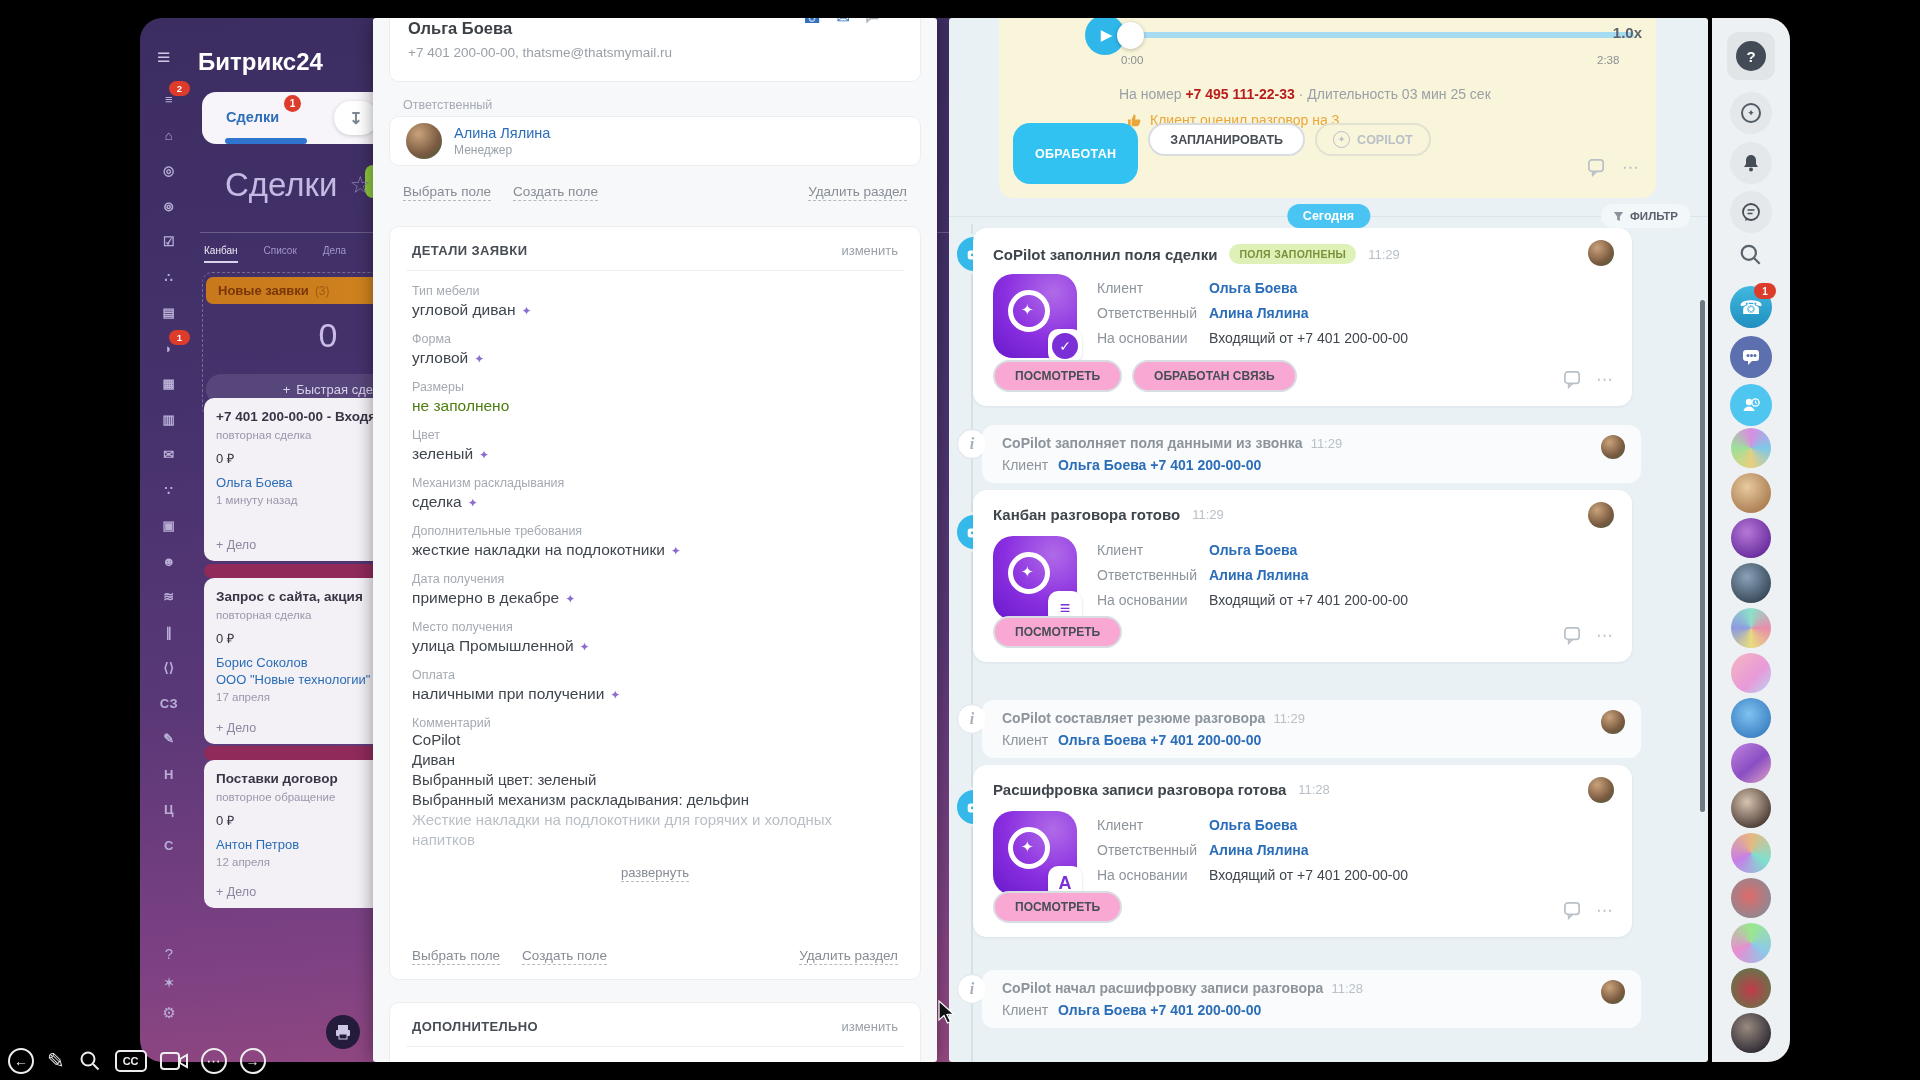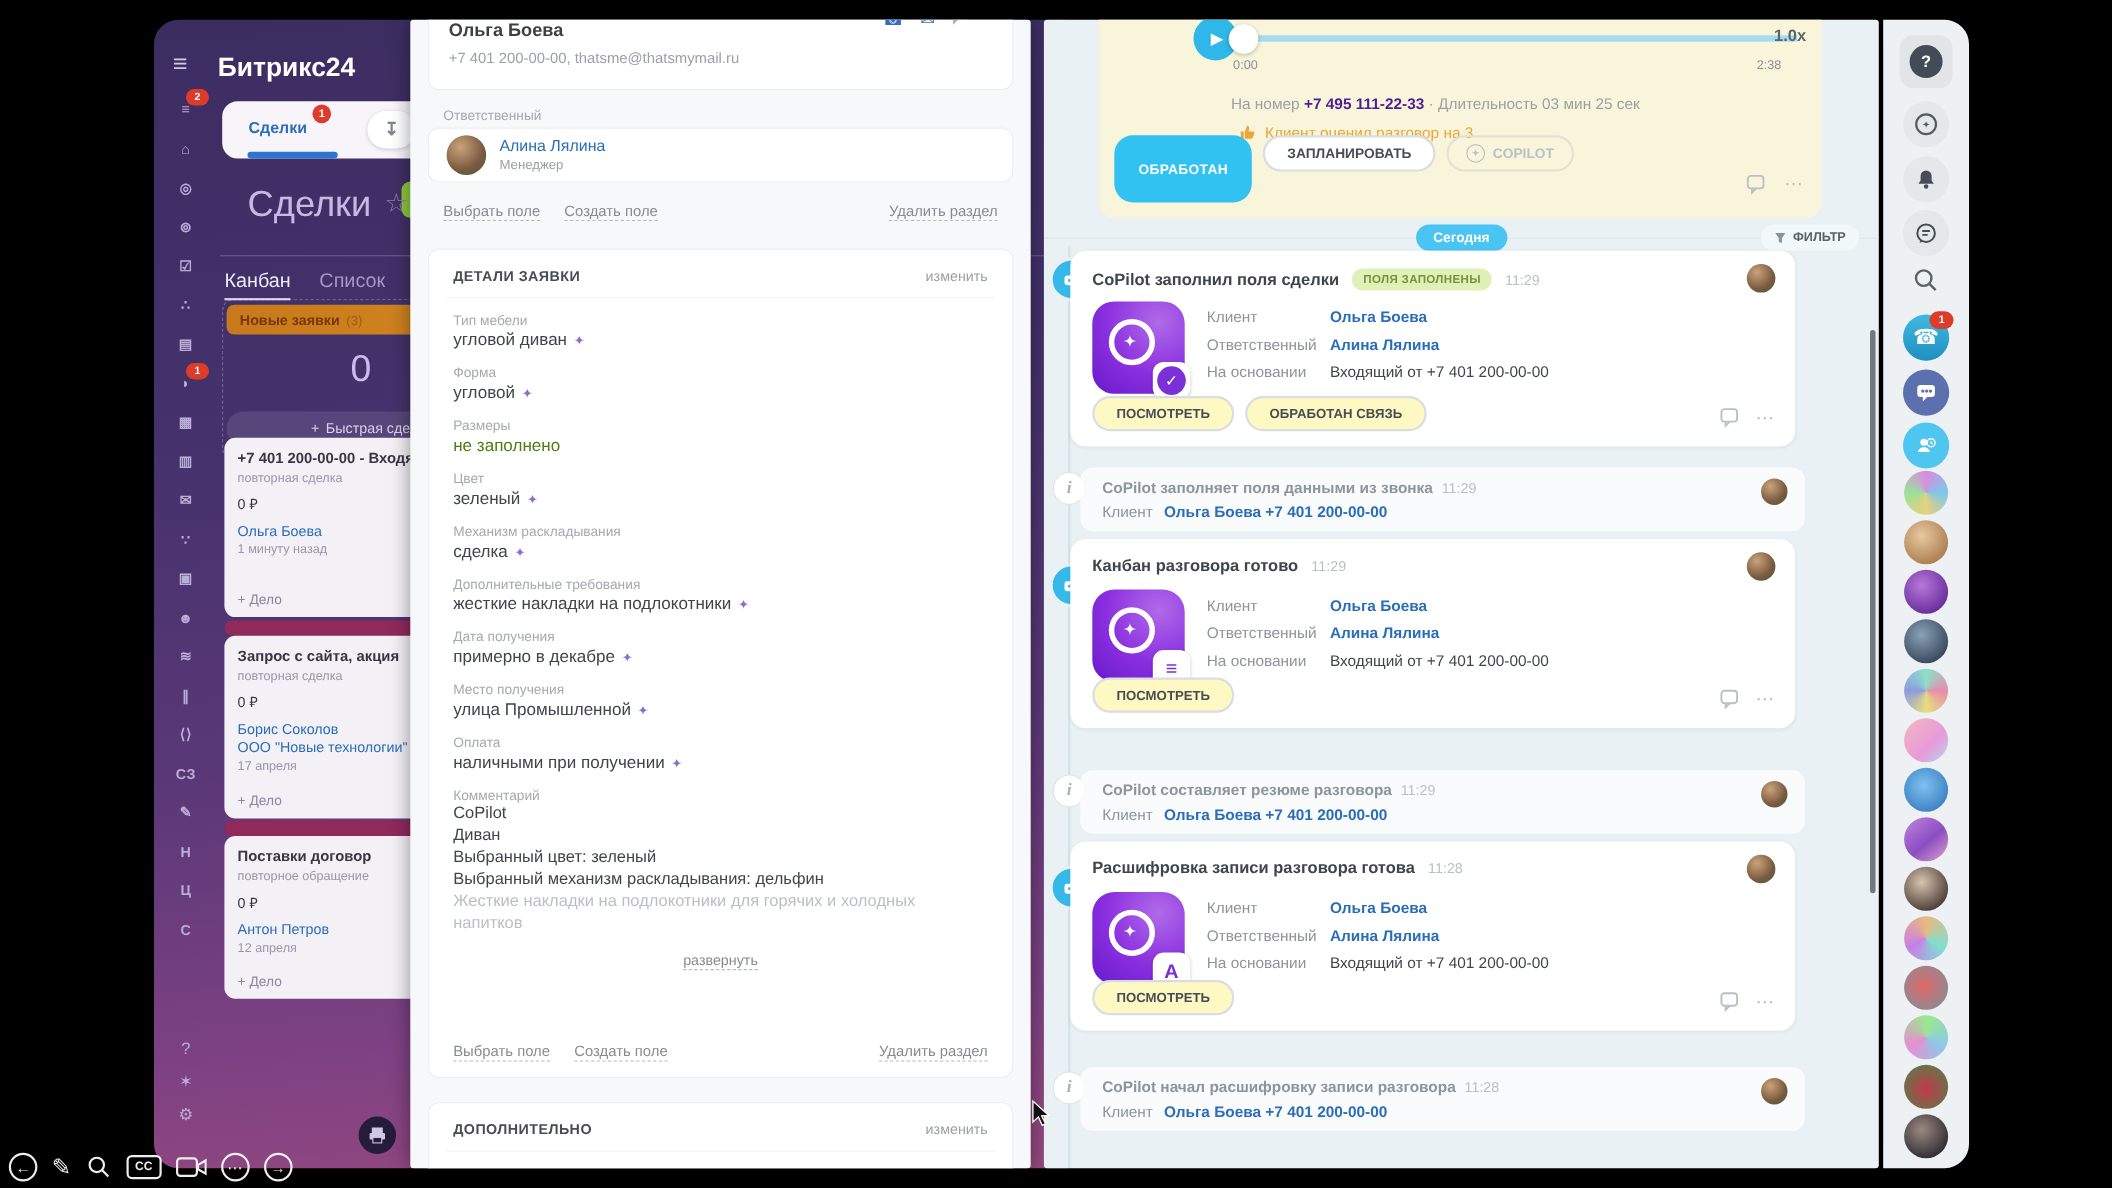--- a/index.html
+++ b/index.html
@@ -28,21 +28,21 @@
   .tab-dbadge{position:absolute;left:82px;top:3px;width:17px;height:17px;border-radius:50%;background:#dd3c2a;color:#fff;
              font-size:10px;font-weight:700;display:flex;align-items:center;justify-content:center;}
   .tab-underline{position:absolute;left:23px;bottom:0;width:82px;height:6px;border-radius:3px;background:#2f74cf;}
   .dl-pill{position:absolute;left:132px;top:9px;width:44px;height:34px;border-radius:17px;background:#fff;
            box-shadow:0 1px 4px rgba(0,0,0,.18);display:flex;align-items:center;justify-content:center;
            color:#7c8692;font-weight:700;font-size:16px;}
   .create-sliver{position:absolute;left:225px;top:147px;width:16px;height:33px;background:#8dc63f;border-radius:8px;}
   .page-title{position:absolute;left:85px;top:148px;font-size:33px;color:#c6b9e4;display:flex;gap:12px;align-items:center;}
   .page-title .star{color:#8d7fb0;font-size:24px;}
   .hdiv{position:absolute;left:60px;top:214px;width:760px;height:1px;background:rgba(255,255,255,.22);}
-  .vtabs{position:absolute;left:64px;top:227px;display:flex;gap:26px;font-size:18px;}
+  .vtabs{position:absolute;left:64px;top:227px;display:flex;gap:26px;font-size:10px;}
   .vt{color:#a596c8;padding-bottom:5px;}
   .vt.active{color:#efeaf8;border-bottom:2px solid #d9d2ea;}
   .kdrop{position:absolute;left:62px;top:254px;width:272px;height:144px;border:1px dashed rgba(255,255,255,.28);border-radius:10px;}
   .kcol-h{position:absolute;left:66px;top:259px;width:244px;height:27px;border-radius:7px;
           background:linear-gradient(90deg,#c8791c,#d2861f);color:#7a3608;font-weight:700;font-size:13px;
           display:flex;align-items:center;padding:0 12px;gap:6px;box-sizing:border-box;}
   .kcol-h .cnt{color:#a05c12;font-weight:400;font-size:12px;}
   .kcol-sum{position:absolute;left:66px;top:298px;width:244px;text-align:center;color:#c9bce6;font-size:34px;}
   .kquick{position:absolute;left:66px;top:356px;width:264px;height:31px;border-radius:16px;background:rgba(255,255,255,.10);
           color:#d9d2ea;font-size:13px;display:flex;align-items:center;justify-content:center;gap:6px;}
@@ -99,21 +99,21 @@
   .audio{position:absolute;left:50px;width:657px;top:-16px;height:196px;background:#f9f5da;border-radius:14px;}
   .play{position:absolute;left:86px;top:13px;width:40px;height:40px;border-radius:50%;background:#2fb7ea;color:#fff;
         display:flex;align-items:center;justify-content:center;font-size:15px;padding-left:3px;box-sizing:border-box;}
   .track{position:absolute;left:130px;top:30px;width:505px;height:6px;border-radius:3px;background:#a6dcf2;}
   .knob{position:absolute;left:118px;top:20px;width:27px;height:27px;border-radius:50%;background:#fff;
         box-shadow:0 1px 4px rgba(0,0,0,.25);}
   .speed{position:absolute;right:14px;top:22px;font-size:15px;font-weight:700;color:#5c646c;}
   .t-cur{position:absolute;left:122px;top:52px;font-size:11.5px;color:#8a9096;}
   .t-tot{position:absolute;left:598px;top:52px;font-size:11.5px;color:#8a9096;}
   .a-info{position:absolute;left:120px;top:84px;font-size:14px;color:#9aa0a8;}
-  .a-info .num{color:#4c1d95;font-weight:600;}
+  .a-info .num{color:#b91c1c;font-weight:600;}
   .a-rate{position:absolute;left:128px;top:110px;font-size:14px;color:#e9a63a;display:flex;gap:8px;align-items:center;}
   .a-btns{position:absolute;left:14px;bottom:14px;display:flex;gap:10px;}
   .btn-blue{height:33px;padding:14px 22px;border-radius:17px;background:#31c2f2;color:#fff;font-weight:700;font-size:12.5px;
             display:flex;align-items:center;letter-spacing:.3px;}
   .btn-out{height:33px;padding:0 20px;border-radius:17px;background:#fff;border:2px solid #d8dde2;color:#474d54;
            font-weight:700;font-size:12.5px;display:flex;align-items:center;box-sizing:border-box;}
   .btn-cop{height:33px;padding:0 16px;border-radius:17px;background:transparent;border:2px solid #e2e2d2;color:#b9c0c7;
            font-weight:700;font-size:12.5px;display:flex;align-items:center;gap:7px;box-sizing:border-box;}
   .cop-mini{width:15px;height:15px;border-radius:50%;border:1.6px solid #b9c0c7;display:flex;align-items:center;
             justify-content:center;font-size:8px;color:#b9c0c7;}
@@ -150,21 +150,21 @@
   .cb-check{width:26px;height:26px;border-radius:50%;background:#7b2fd6;color:#fff;font-size:14px;
             display:flex;align-items:center;justify-content:center;}
   .cb-plain{color:#7b2fd6;font-size:18px;font-weight:700;}
   .tc-rows{position:absolute;left:124px;top:52px;}
   .tr-row{display:flex;margin-bottom:9px;font-size:14px;}
   .tr-row .l{width:112px;color:#8d949c;}
   .tr-row .v{font-weight:700;color:#2a6db8;}
   .tr-row .v.plain{font-weight:400;color:#3f454c;}
   .tc-btns{position:absolute;left:20px;bottom:14px;display:flex;gap:10px;}
   .btn-out2{height:32px;padding:0 20px;border-radius:16px;border:2px solid #d8dde2;color:#474d54;font-size:12px;
-            font-weight:700;display:flex;align-items:center;background:#fef9c3;box-sizing:border-box;}
+            font-weight:700;display:flex;align-items:center;background:#f9a8d4;box-sizing:border-box;}
   .tc-fic{position:absolute;right:18px;bottom:16px;display:flex;gap:14px;align-items:center;color:#b9c0c7;}
   .ti-title{position:absolute;left:20px;top:10px;font-size:14px;font-weight:700;color:#8d949c;}
   .ti-title .tc-time{font-weight:400;margin-left:8px;}
   .ti-row{position:absolute;left:20px;top:32px;font-size:14px;color:#8d949c;}
   .ti-row .v{color:#2a6db8;font-weight:600;margin-left:10px;}
   .ti-ava{position:absolute;right:16px;top:10px;width:24px;height:24px;border-radius:50%;
           background:radial-gradient(circle at 35% 30%,#caa37b,#7a5a40 60%,#3f5d3f);}
   .scroll{position:absolute;right:3px;top:282px;width:5px;height:512px;border-radius:3px;background:#515b63;opacity:.8;}
   
   .rstrip{position:absolute;left:1712px;top:18px;width:78px;height:1044px;background:#eef1f3;

